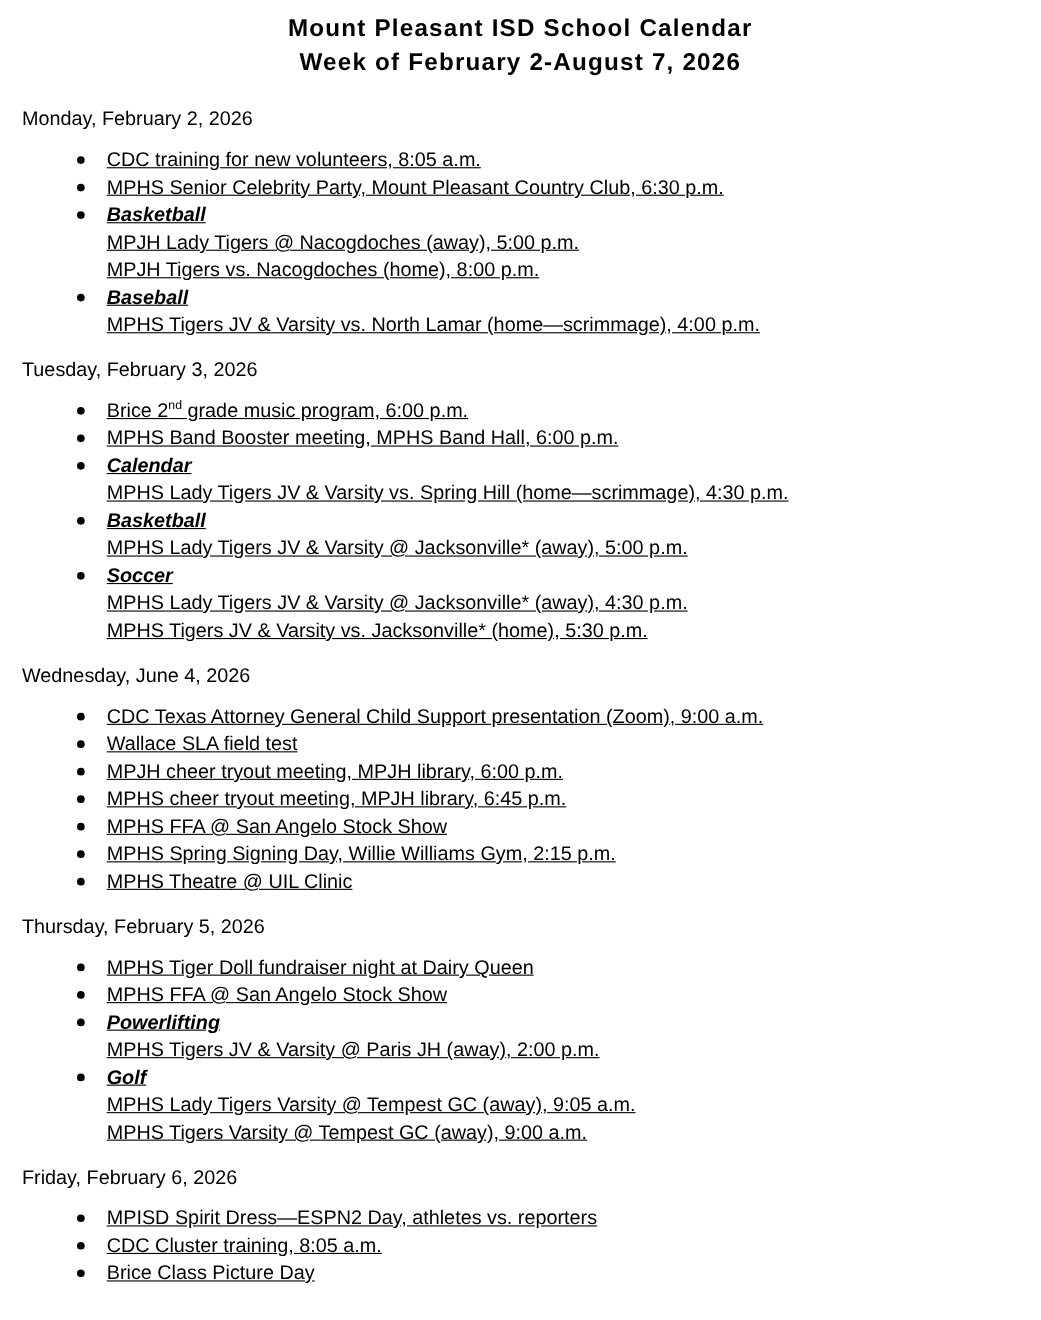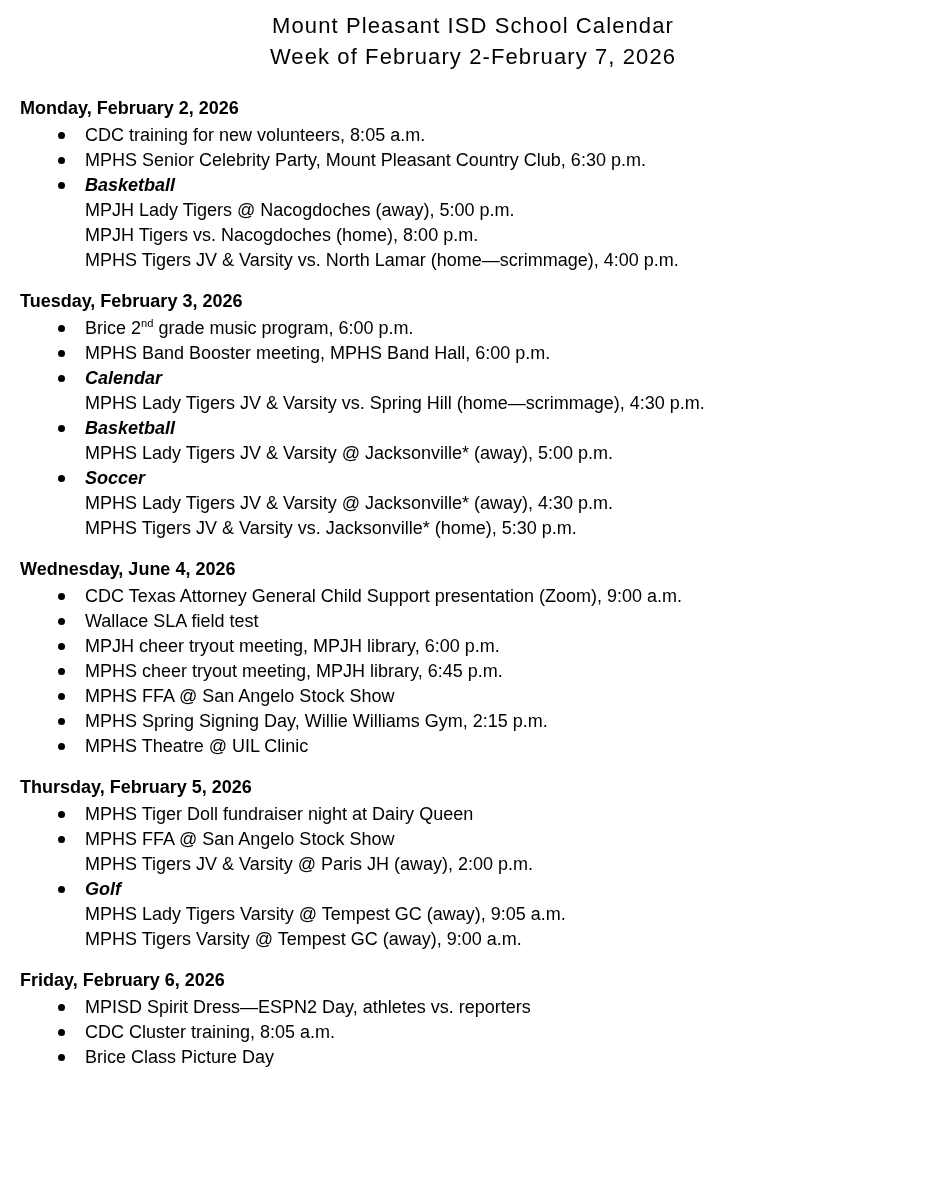--- a/index.html
+++ b/index.html
@@ -14,38 +14,39 @@
     height: 1200px;
     overflow: hidden;
   }
   .page {
     box-sizing: border-box;
     width: 946px;
     padding: 10px 20px 0 20px;
   }
   .doc-title {
     text-align: center;
-    font-weight: normal;
+    font-weight: bold;
     font-size: 22px;
     line-height: 31px;
     letter-spacing: 1.1px;
     margin: 0 0 24px 0;
   }
   .doc-title span { display: block; }
   .day { margin-bottom: 16px; }
   .day-heading {
     font-size: 18px;
-    font-weight: bold;
+    font-weight: normal;
     line-height: 25px;
     margin: 0 0 2px 0;
   }
   .event-list {
     list-style: none;
-    margin: 0;
+    margin: 12px;
     padding: 0;
+    text-decoration: underline;
   }
   .event-list li {
     position: relative;
     font-size: 18px;
     line-height: 25px;
     padding-left: 65px;
   }
   .dot {
     position: absolute;
     left: 38px;
@@ -63,31 +64,32 @@
     font-size: 62%;
     line-height: 0;
   }
 </style>
 </head>
 <body>
 
 <div class="page">
   <h1 class="doc-title">
     <span>Mount Pleasant ISD School Calendar</span>
-    <span>Week of February 2-February 7, 2026</span>
+    <span>Week of February 2-August 7, 2026</span>
   </h1>
   <div id="days">
       <section class="day">
         <h2 class="day-heading">Monday, February 2, 2026</h2>
         <ul class="event-list">
           <li class="bullet"><span class="dot"></span>CDC training for new volunteers, 8:05 a.m.</li>
           <li class="bullet"><span class="dot"></span>MPHS Senior Celebrity Party, Mount Pleasant Country Club, 6:30 p.m.</li>
           <li class="sport"><span class="dot"></span><em>Basketball</em></li>
           <li class="sub">MPJH Lady Tigers @ Nacogdoches (away), 5:00 p.m.</li>
           <li class="sub">MPJH Tigers vs. Nacogdoches (home), 8:00 p.m.</li>
+          <li class="sport"><span class="dot"></span><em>Baseball</em></li>
           <li class="sub">MPHS Tigers JV &amp; Varsity vs. North Lamar (home—scrimmage), 4:00 p.m.</li>
         </ul>
       </section>
       <section class="day">
         <h2 class="day-heading">Tuesday, February 3, 2026</h2>
         <ul class="event-list">
           <li class="bullet"><span class="dot"></span>Brice 2<sup>nd</sup> grade music program, 6:00 p.m.</li>
           <li class="bullet"><span class="dot"></span>MPHS Band Booster meeting, MPHS Band Hall, 6:00 p.m.</li>
           <li class="sport"><span class="dot"></span><em>Calendar</em></li>
           <li class="sub">MPHS Lady Tigers JV &amp; Varsity vs. Spring Hill (home—scrimmage), 4:30 p.m.</li>
@@ -108,20 +110,21 @@
           <li class="bullet"><span class="dot"></span>MPHS FFA @ San Angelo Stock Show</li>
           <li class="bullet"><span class="dot"></span>MPHS Spring Signing Day, Willie Williams Gym, 2:15 p.m.</li>
           <li class="bullet"><span class="dot"></span>MPHS Theatre @ UIL Clinic</li>
         </ul>
       </section>
       <section class="day">
         <h2 class="day-heading">Thursday, February 5, 2026</h2>
         <ul class="event-list">
           <li class="bullet"><span class="dot"></span>MPHS Tiger Doll fundraiser night at Dairy Queen</li>
           <li class="bullet"><span class="dot"></span>MPHS FFA @ San Angelo Stock Show</li>
+          <li class="sport"><span class="dot"></span><em>Powerlifting</em></li>
           <li class="sub">MPHS Tigers JV &amp; Varsity @ Paris JH (away), 2:00 p.m.</li>
           <li class="sport"><span class="dot"></span><em>Golf</em></li>
           <li class="sub">MPHS Lady Tigers Varsity @ Tempest GC (away), 9:05 a.m.</li>
           <li class="sub">MPHS Tigers Varsity @ Tempest GC (away), 9:00 a.m.</li>
         </ul>
       </section>
       <section class="day">
         <h2 class="day-heading">Friday, February 6, 2026</h2>
         <ul class="event-list">
           <li class="bullet"><span class="dot"></span>MPISD Spirit Dress—ESPN2 Day, athletes vs. reporters</li>

